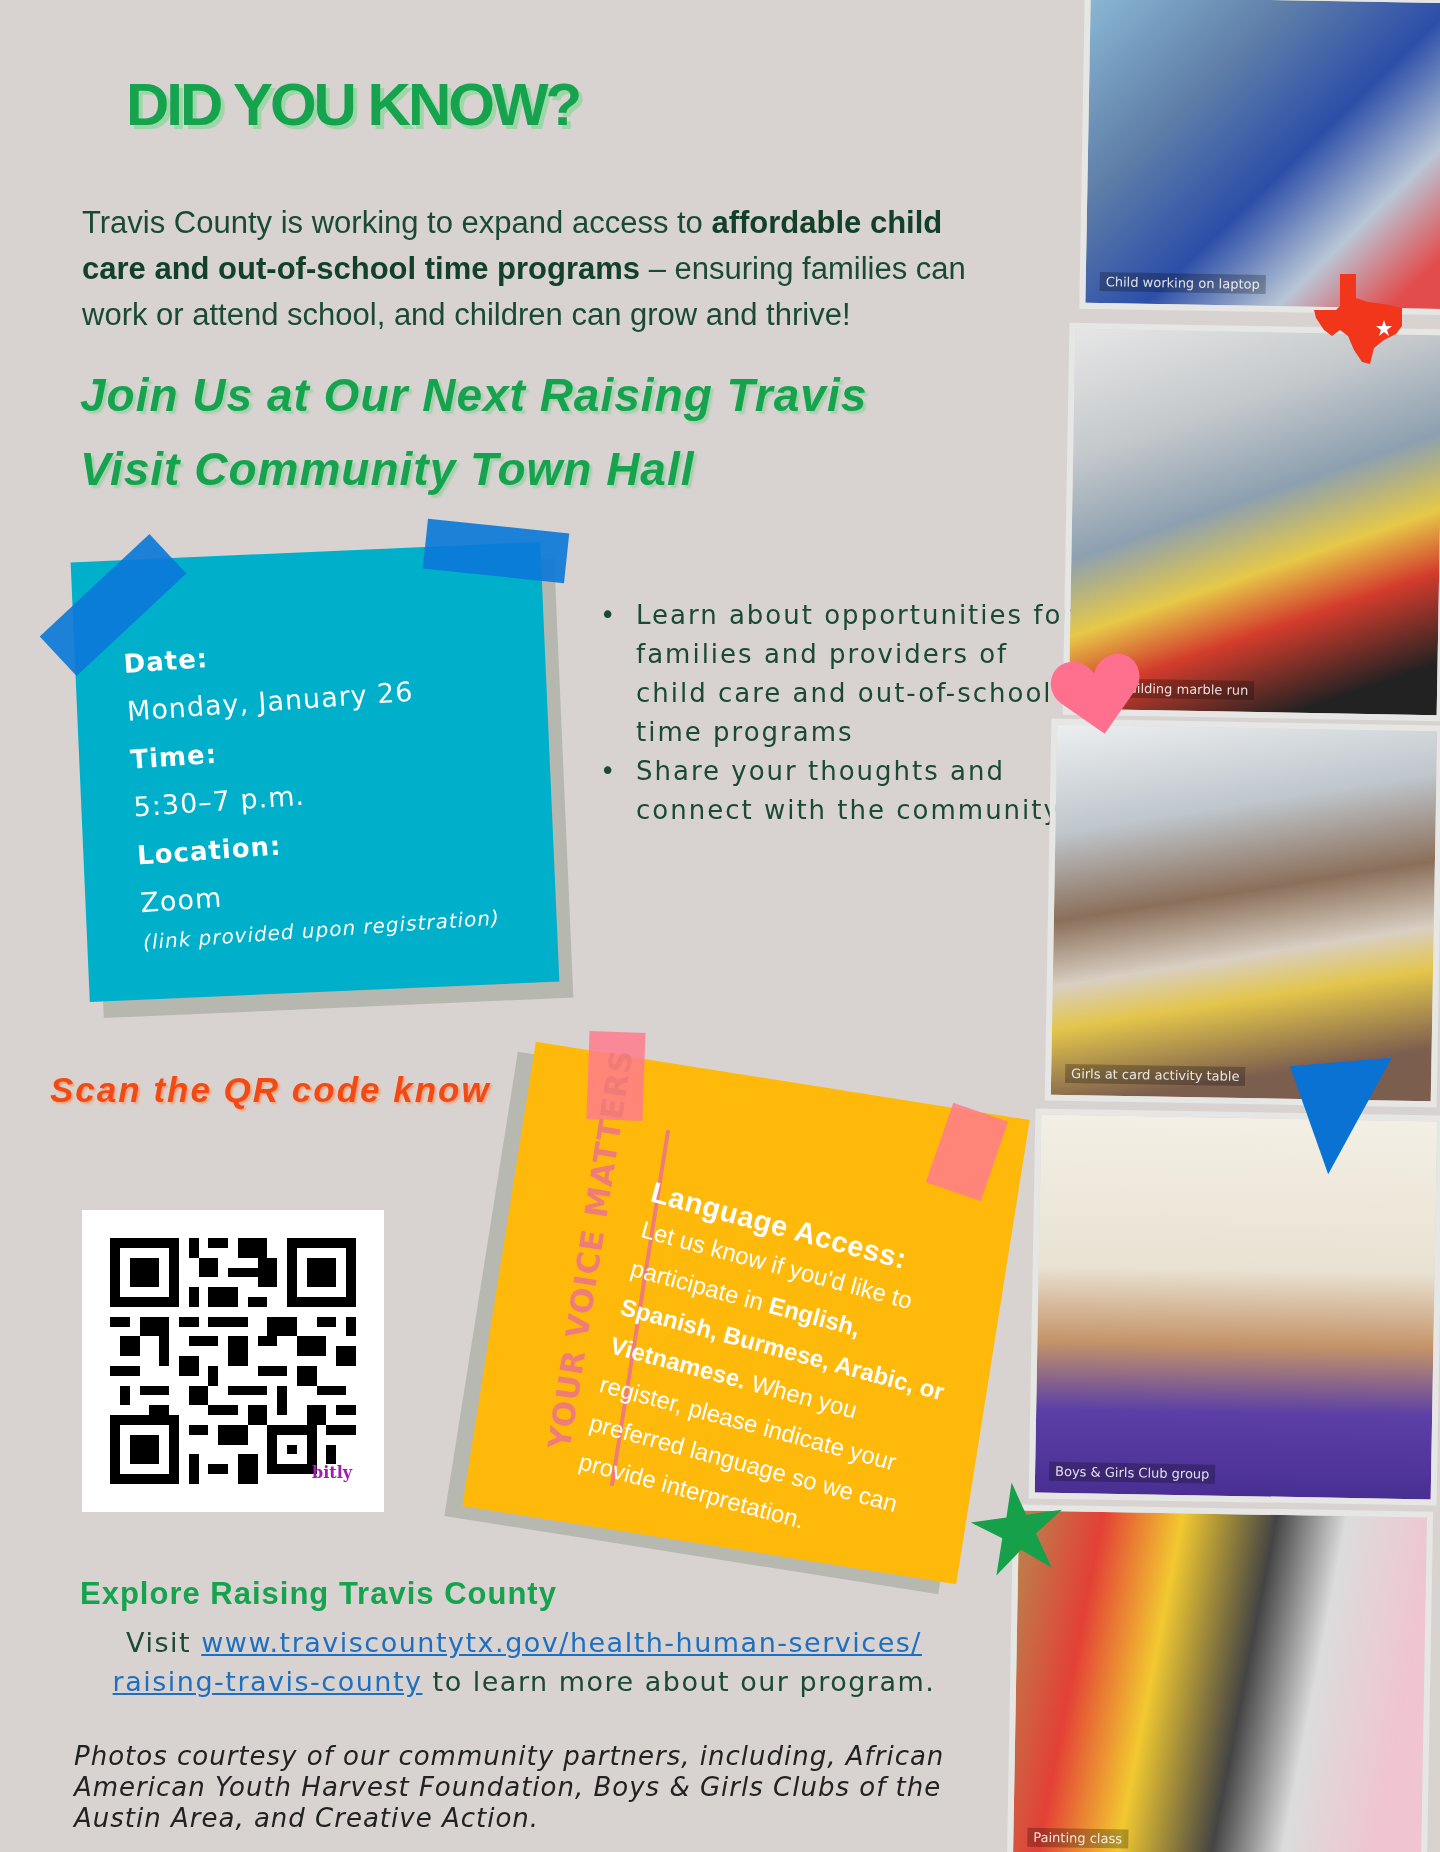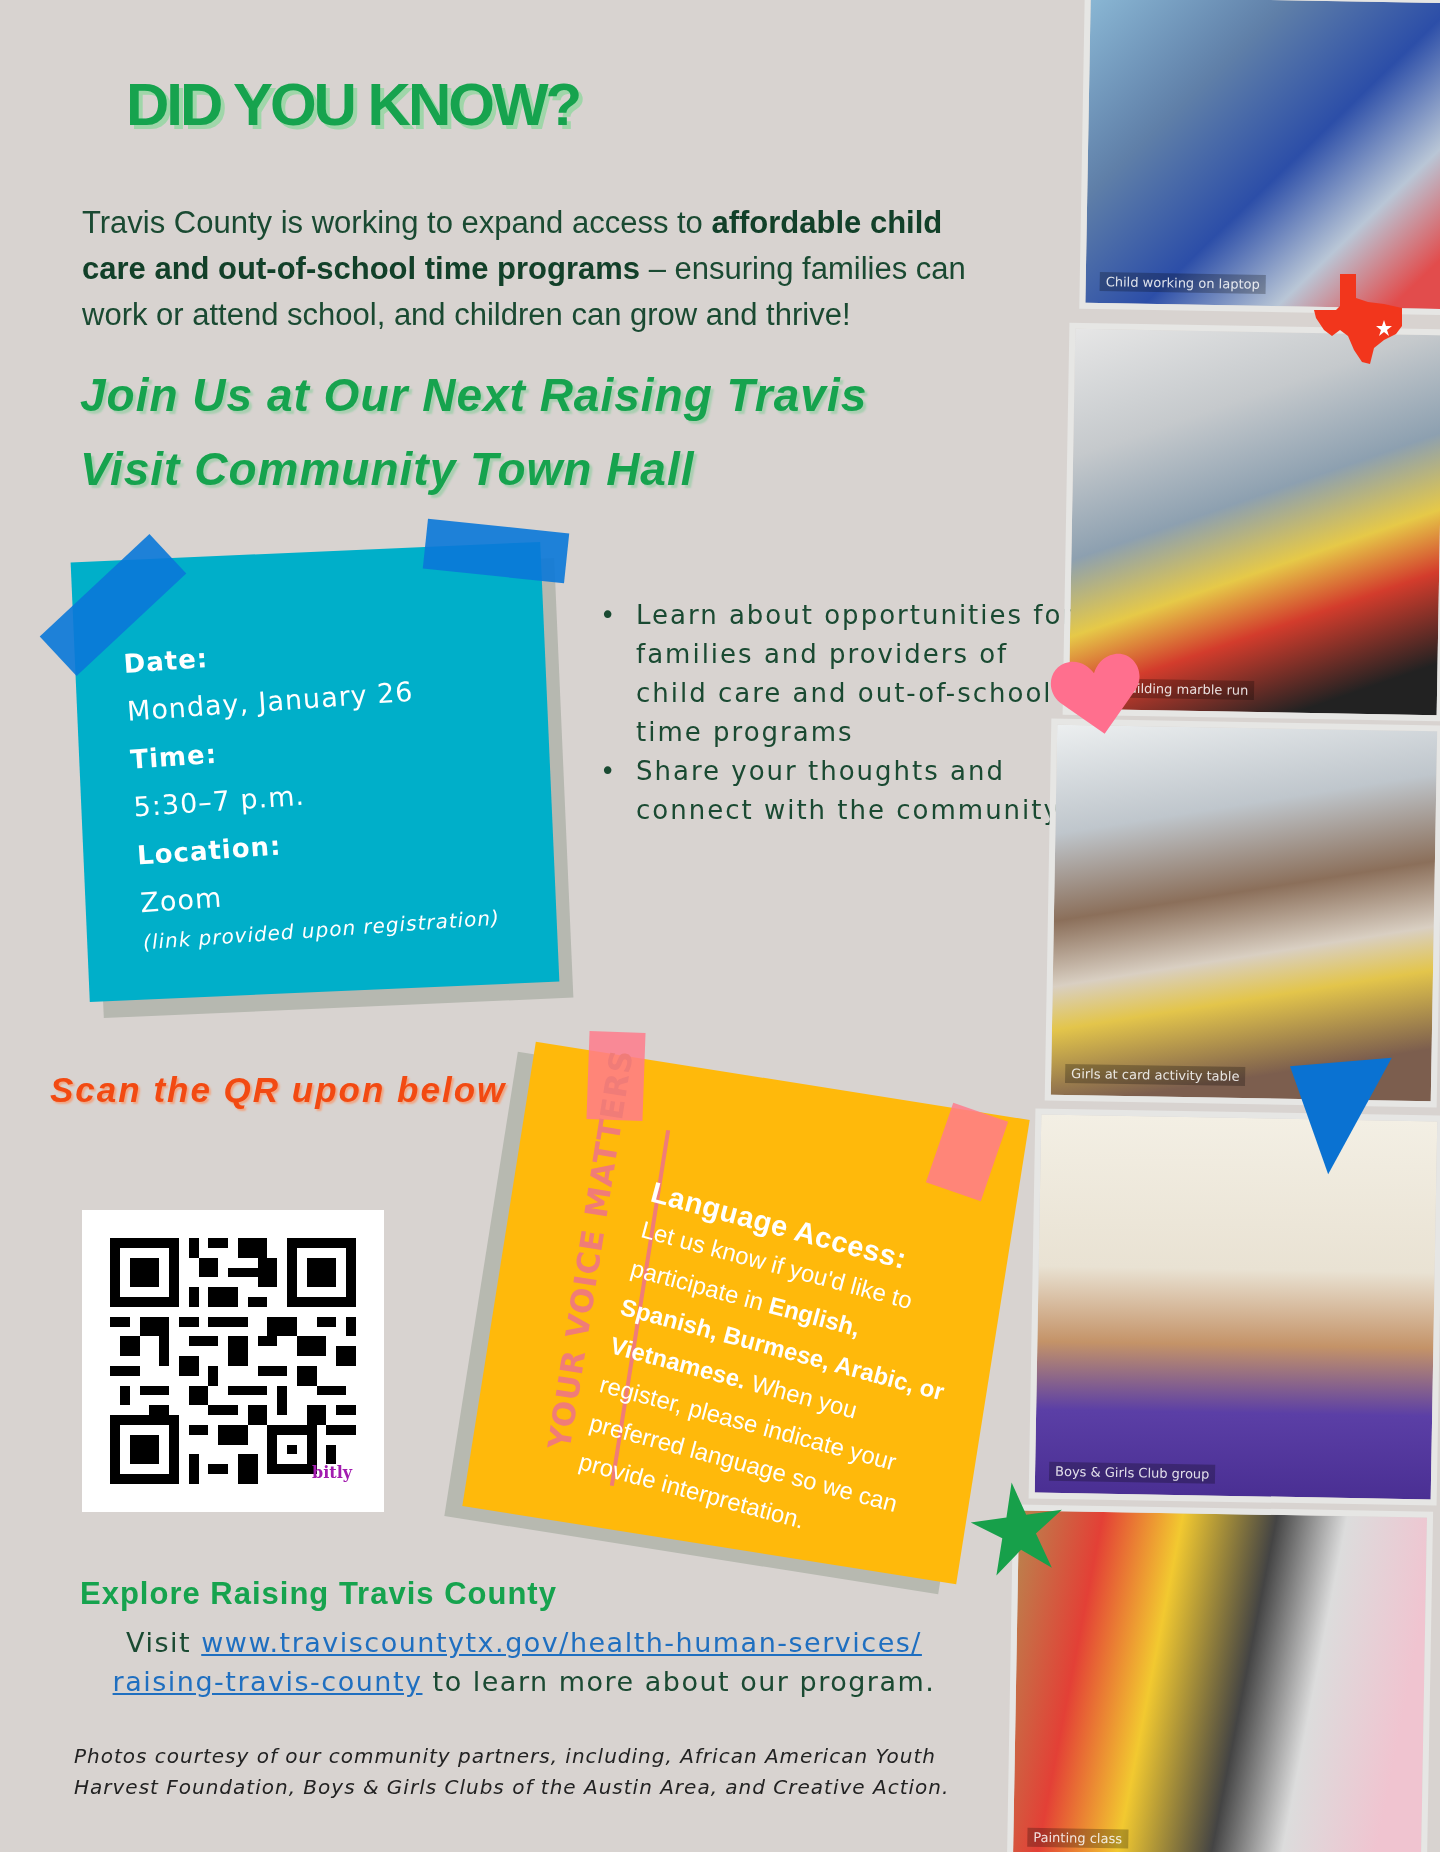--- a/index.html
+++ b/index.html
@@ -30,21 +30,21 @@
   .tape4 { left:938px; top:1110px; width:58px; height:84px; background:#ff7b8c; opacity:0.85; transform:rotate(19deg); }
   .voice { left:428px; top:1278px; width:310px; font-size:31px; font-weight:700; color:#f07c78; letter-spacing:1px; transform:rotate(-81deg); transform-origin:center center; text-align:center; white-space:nowrap; font-family:"DejaVu Sans", sans-serif; }
   .voice-line { left:638px; top:1128px; width:4px; height:360px; background:#f07c78; transform:rotate(9deg); }
   .lang { left:656px; top:1176px; width:340px; transform:rotate(15deg); transform-origin:left top; color:#fff; }
   .lang h3 { margin:0 0 2px 0; font-size:29px; font-weight:700; letter-spacing:0.5px; }
   .lang p { margin:0; font-size:24px; line-height:40px; }
   .lang b { font-weight:700; }
   .explore-title { left:80px; top:1576px; font-size:31px; font-weight:700; color:#16a34e; letter-spacing:1px; }
   .explore-text { left:74px; top:1623px; width:900px; font-size:27px; line-height:39px; color:#1a4a32; letter-spacing:1.5px; font-family:"DejaVu Sans", sans-serif;text-align:center; }
   .explore-text a { color:#1f6fc0; text-decoration:underline; }
-  .credits { left:74px; top:1741px; width:880px; font-size:20px; line-height:31px; font-style:italic; color:#222; letter-spacing:1px; font-family:"DejaVu Sans", sans-serif; }
+  .credits { left:74px; top:1741px; width:880px; font-size:26px; line-height:31px; font-style:italic; color:#222; letter-spacing:1px; font-family:"DejaVu Sans", sans-serif; }
   .photo { background:#ccc; overflow:hidden; border:6px solid #e6e6e4; box-sizing:border-box; }
   .p1 { left:1082px; top:-6px; width:370px; height:318px; background:linear-gradient(135deg,#8ab7d4 0%,#5f7fa8 30%,#2c4ea8 55%,#b9c6d6 75%,#e24c4c 92%); transform:rotate(1deg); }
   .p2 { left:1066px; top:326px; width:380px; height:392px; background:linear-gradient(160deg,#e6e6e6 0%,#c5c9cc 25%,#8da0b0 45%,#e6c948 60%,#d33c2c 72%,#222 90%); transform:rotate(1deg); }
   .p3 { left:1048px; top:722px; width:392px; height:382px; background:linear-gradient(170deg,#eceff0 0%,#bfc6cc 25%,#8b6f5a 45%,#d9cfc2 60%,#e3c54b 70%,#7c5e4e 88%); transform:rotate(1deg); }
   .p4 { left:1032px; top:1112px; width:408px; height:390px; background:linear-gradient(180deg,#f3efe4 0%,#e9e2d3 40%,#c49368 60%,#5b3fa6 78%,#4a2f93 100%); transform:rotate(1deg); }
   .p5 { left:1010px; top:1508px; width:420px; height:360px; background:linear-gradient(100deg,#b9854e 0%,#e34036 18%,#f2c930 35%,#444 55%,#dcdcdc 70%,#f0c4d0 90%); transform:rotate(1deg); }
   .photo-cap { position:absolute; left:14px; bottom:12px; font-size:13px; color:rgba(255,255,255,0.85); font-family:"DejaVu Sans", sans-serif; background:rgba(0,0,0,0.25); padding:2px 6px; }
   .texas { left:1310px; top:270px; width:100px; height:100px; }
   .heart { left:1050px; top:648px; width:96px; height:96px; }
   .tri { left:1290px; top:1056px; width:106px; height:120px; }
@@ -77,21 +77,21 @@
   <div class="val">Zoom</div>
   <div class="small">(link provided upon registration)</div>
 </div>
 
 <ul class="abs bullets">
   <li>Learn about opportunities for families and providers of child care and out-of-school time programs</li>
   <li>Share your thoughts and connect with the community</li>
 </ul>
 
 <div class="abs scan">
-  <div>Scan the QR upon below</div>
+  <div>Scan the QR code know</div>
 </div>
 
 <div class="abs qr-wrap"></div>
 <svg class="abs qr" viewBox="0 0 25 25" shape-rendering="crispEdges">
   <g fill="#000">
     <rect x="0" y="0" width="7" height="7"></rect>
       <rect x="1" y="1" width="5" height="5" fill="#fff"></rect>
       <rect x="2" y="2" width="3" height="3"></rect>
     <rect x="18" y="0" width="7" height="7"></rect>
       <rect x="19" y="1" width="5" height="5" fill="#fff"></rect>

